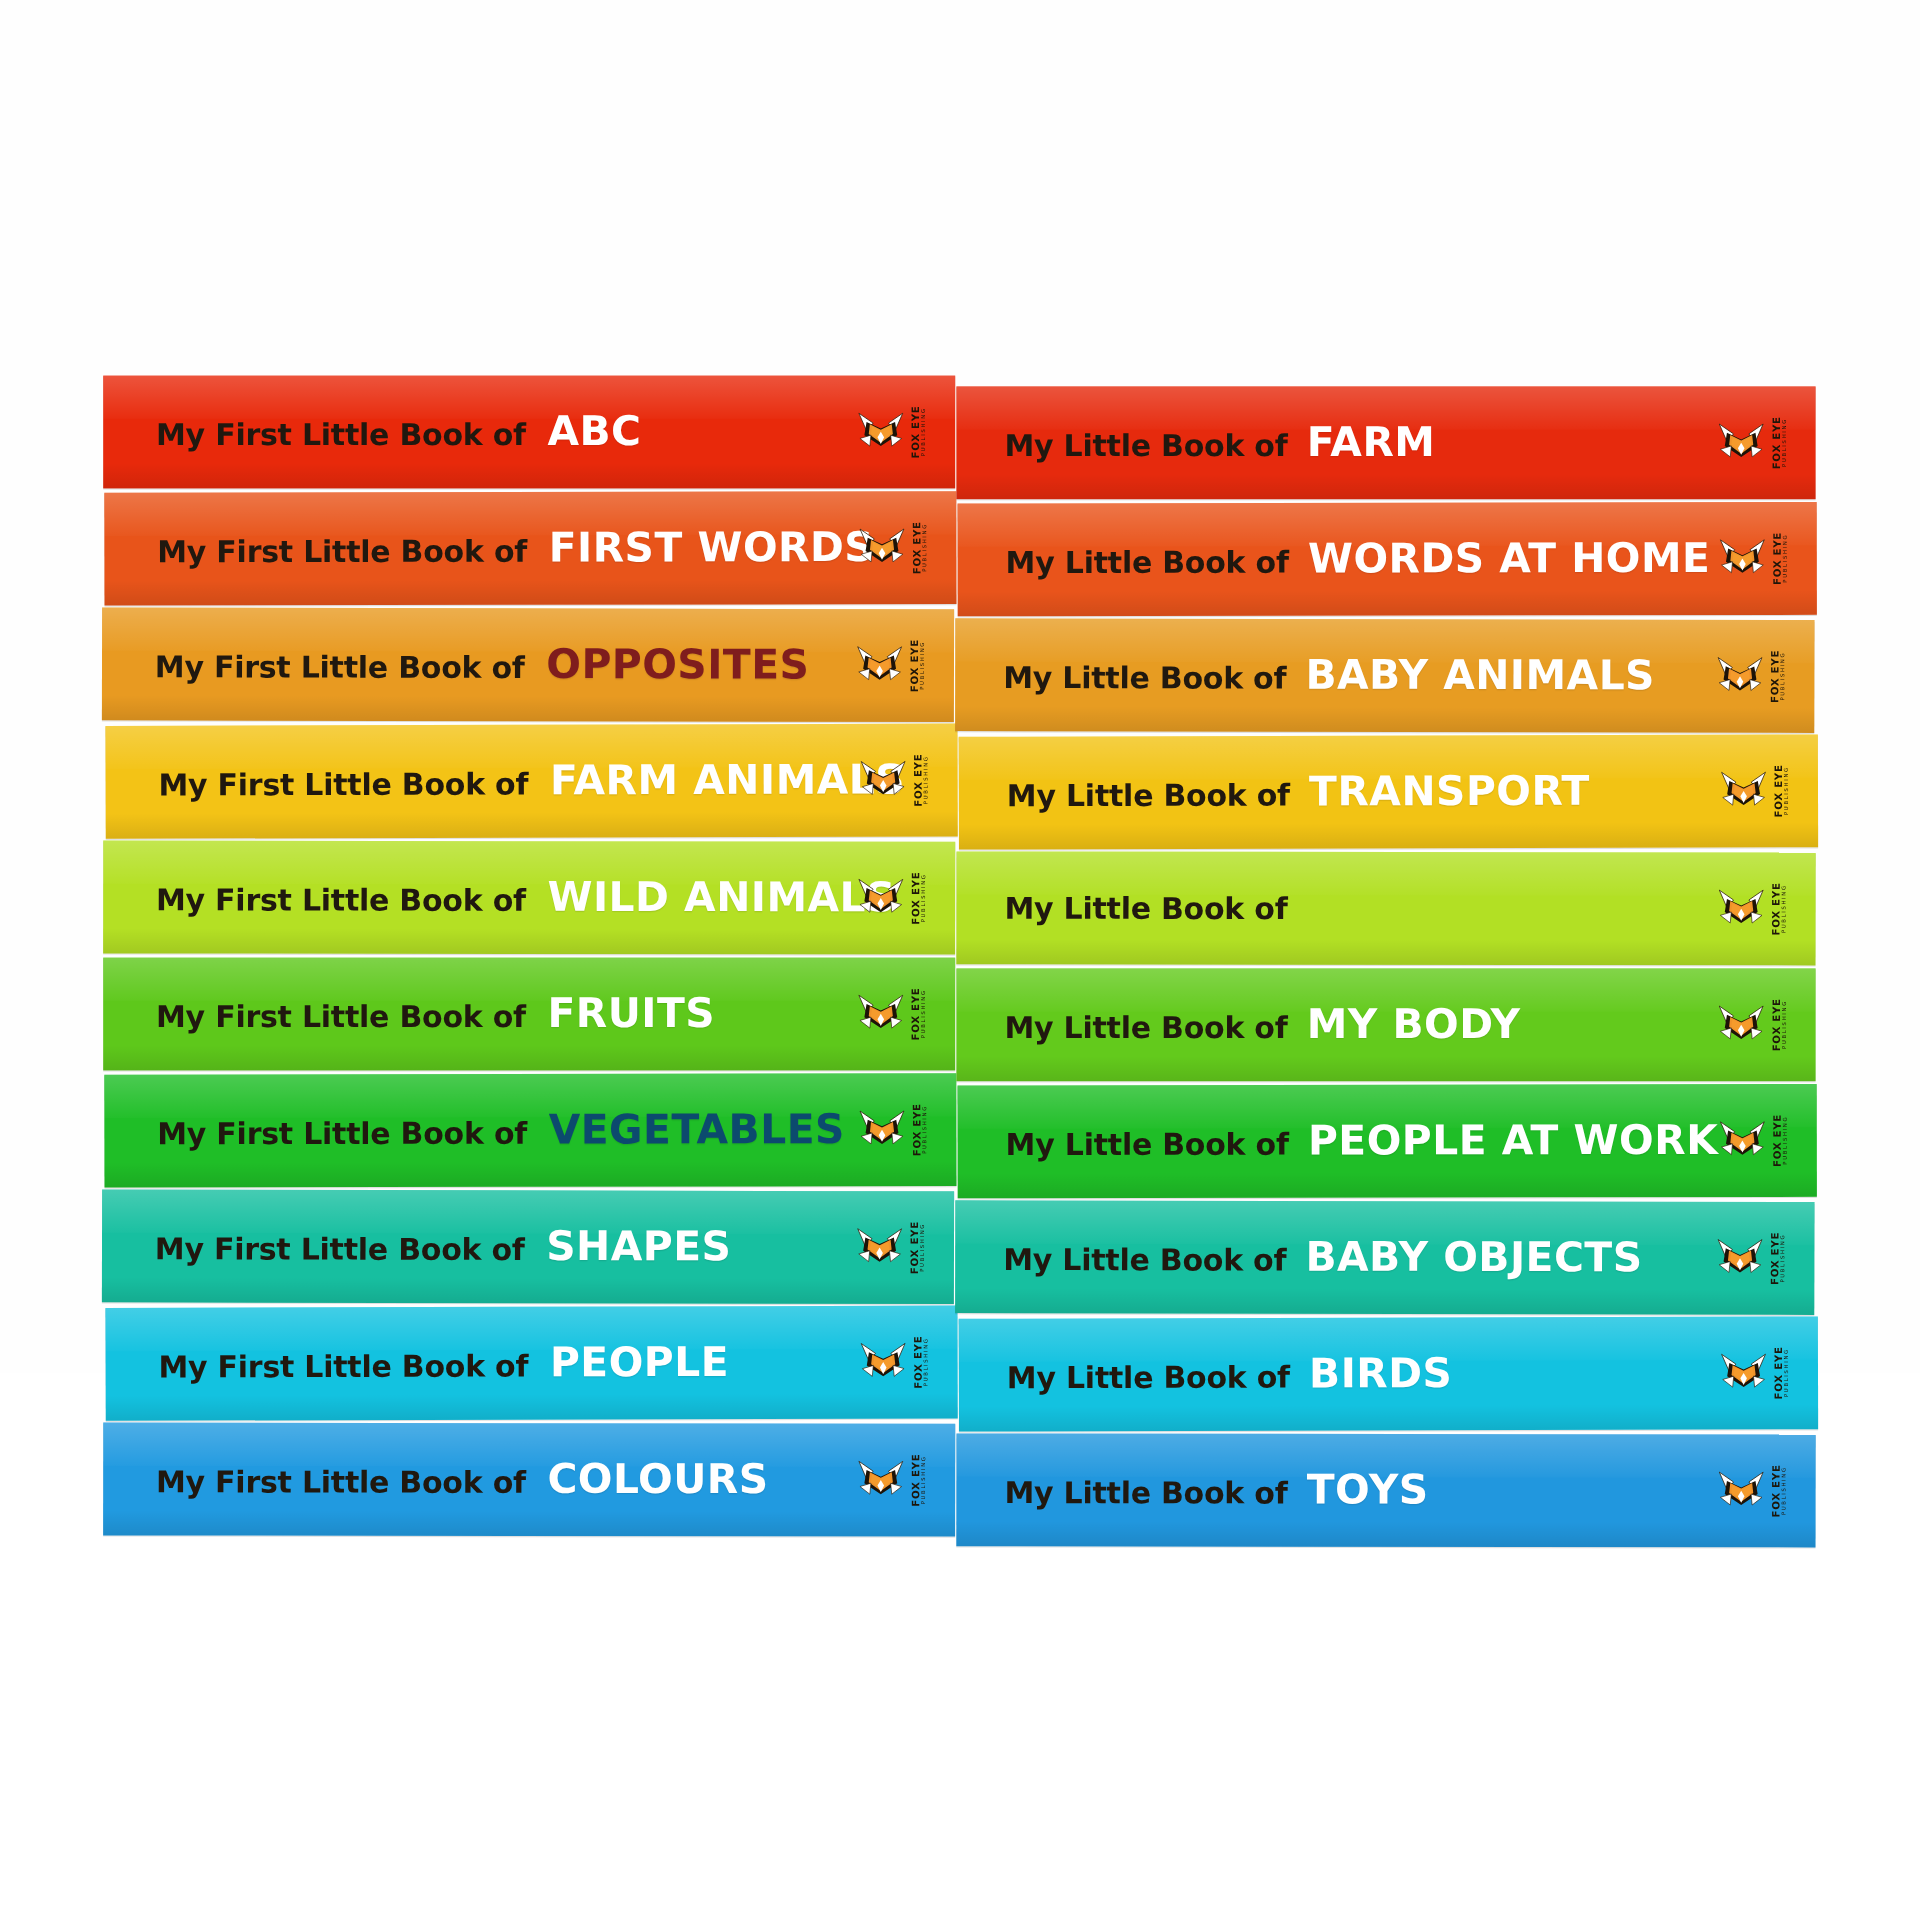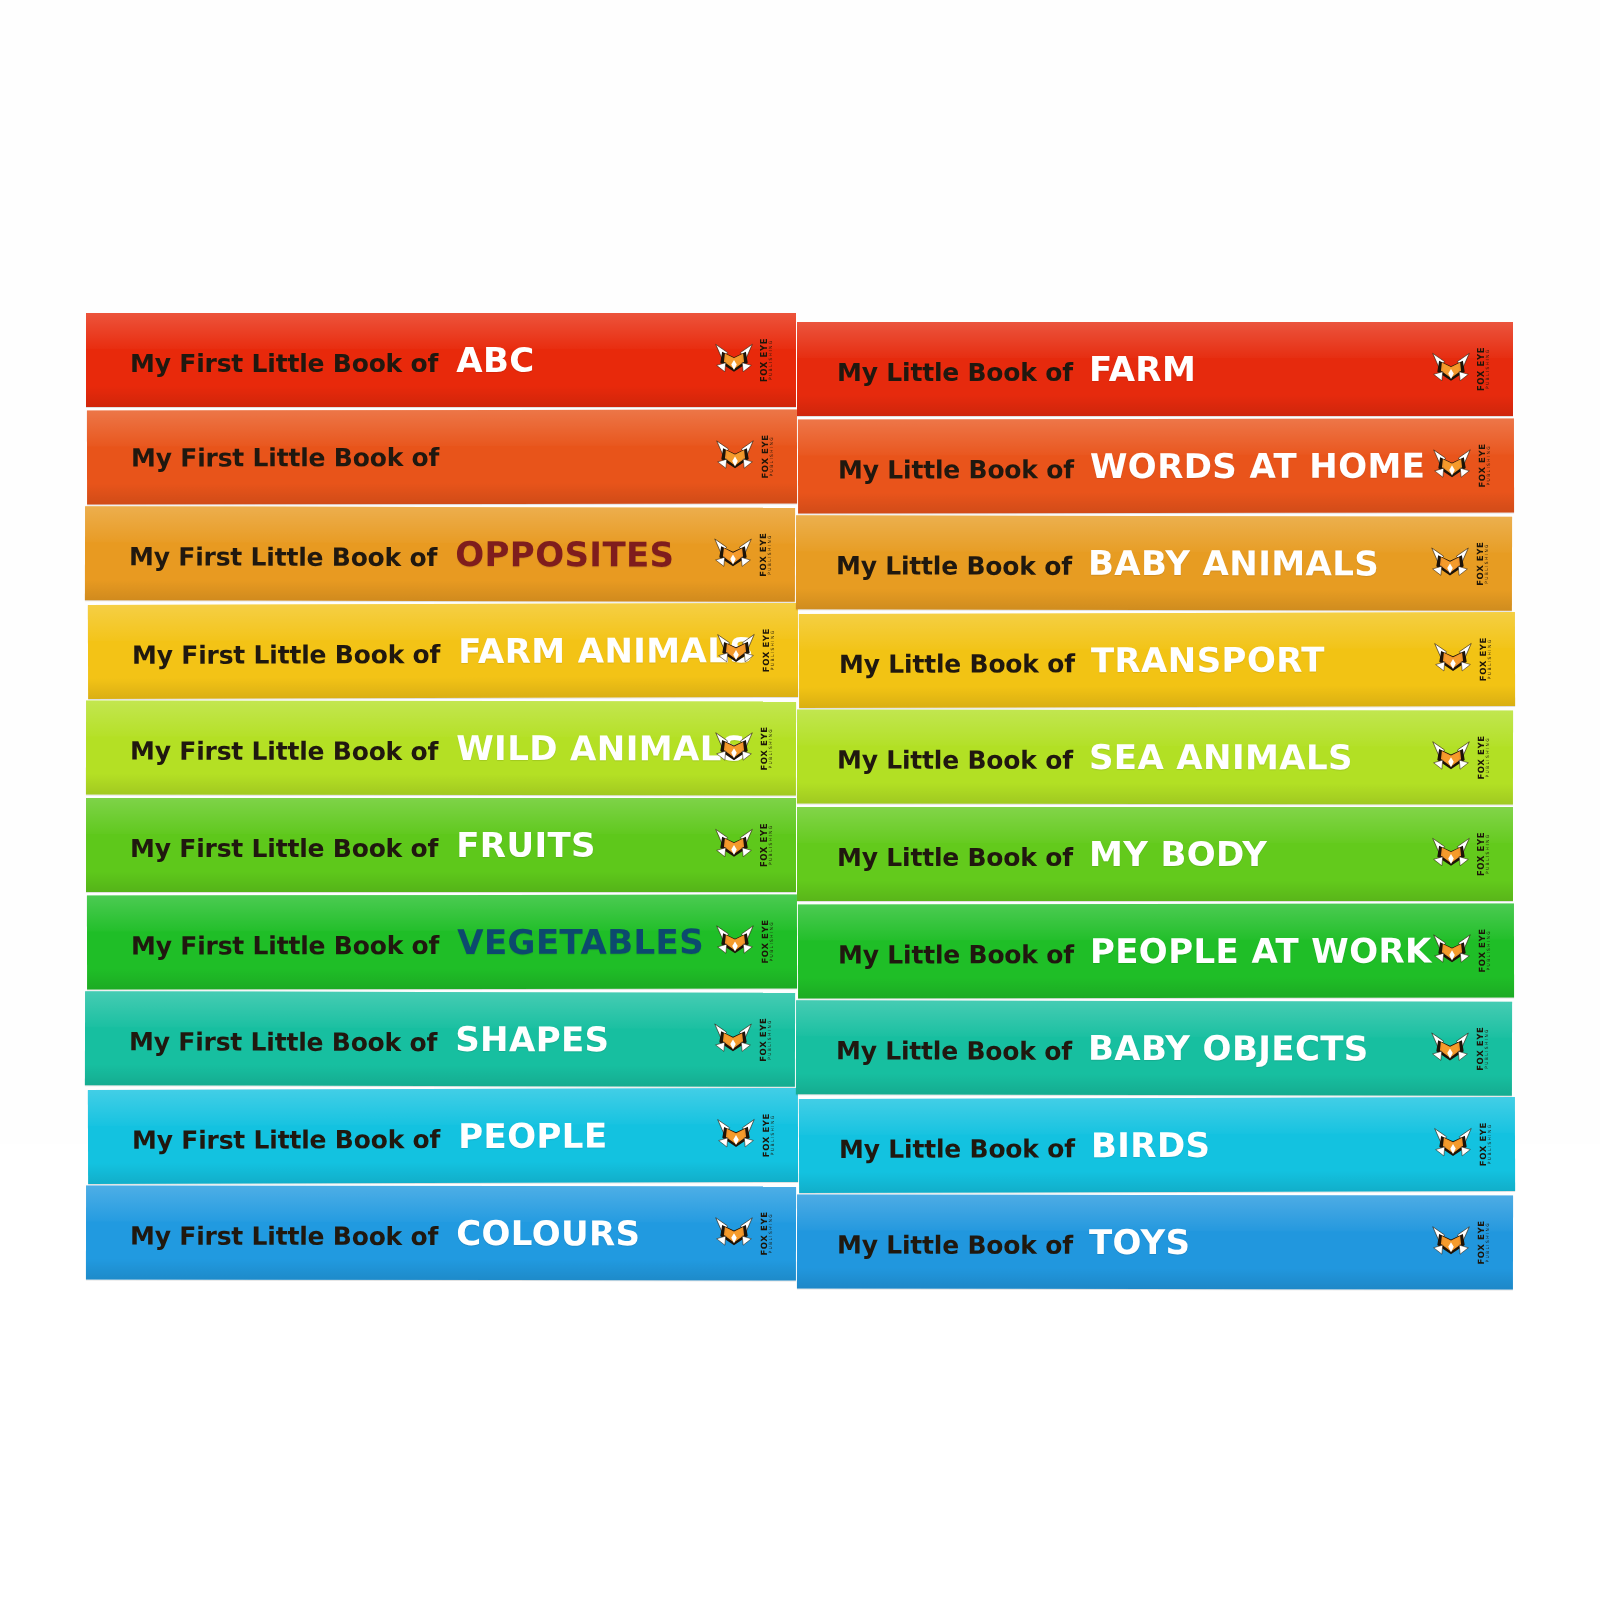--- a/index.html
+++ b/index.html
@@ -130,20 +130,21 @@
 
       <path d="M23 20 L26 25 L23 31 L20 25 Z" fill="#ffffff"></path>
     </svg>
   </span>
           <span class="brand">FOX EYE<span class="sub">PUBLISHING</span></span>
       </span>
     </div>
     <div class="spine sk1" style="background:#e8541a;">
       <span class="txt-wrap">
         <span class="prefix">My First Little Book of</span>
+        <span class="subject" style="color:#ffffff;">FIRST WORDS</span>
       </span>
       <span class="logo-block">
         <span class="fox">
     <svg viewBox="0 0 46 40" width="42" height="38" xmlns="http://www.w3.org/2000/svg">
 
       <path d="M3 3 L16 12 L10 19 Z" fill="#ffffff" stroke="#2a1a08" stroke-width="0.7"></path>
 
       <path d="M43 3 L30 12 L36 19 Z" fill="#ffffff" stroke="#2a1a08" stroke-width="0.7"></path>
 
       <path d="M10 11 L23 17 L36 11 L38 23 L23 33 L8 23 Z" fill="#1d1308"></path>
@@ -482,21 +483,20 @@
 
       <path d="M23 20 L26 25 L23 31 L20 25 Z" fill="#ffffff"></path>
     </svg>
   </span>
           <span class="brand">FOX EYE<span class="sub">PUBLISHING</span></span>
       </span>
     </div>
     <div class="spine sk4" style="background:#b2e024;">
       <span class="txt-wrap">
         <span class="prefix">My Little Book of</span>
-        <span class="subject" style="color:#ffffff;">SEA ANIMALS</span>
       </span>
       <span class="logo-block">
         <span class="fox">
     <svg viewBox="0 0 46 40" width="42" height="38" xmlns="http://www.w3.org/2000/svg">
 
       <path d="M3 3 L16 12 L10 19 Z" fill="#ffffff" stroke="#2a1a08" stroke-width="0.7"></path>
 
       <path d="M43 3 L30 12 L36 19 Z" fill="#ffffff" stroke="#2a1a08" stroke-width="0.7"></path>
 
       <path d="M10 11 L23 17 L36 11 L38 23 L23 33 L8 23 Z" fill="#1d1308"></path>

